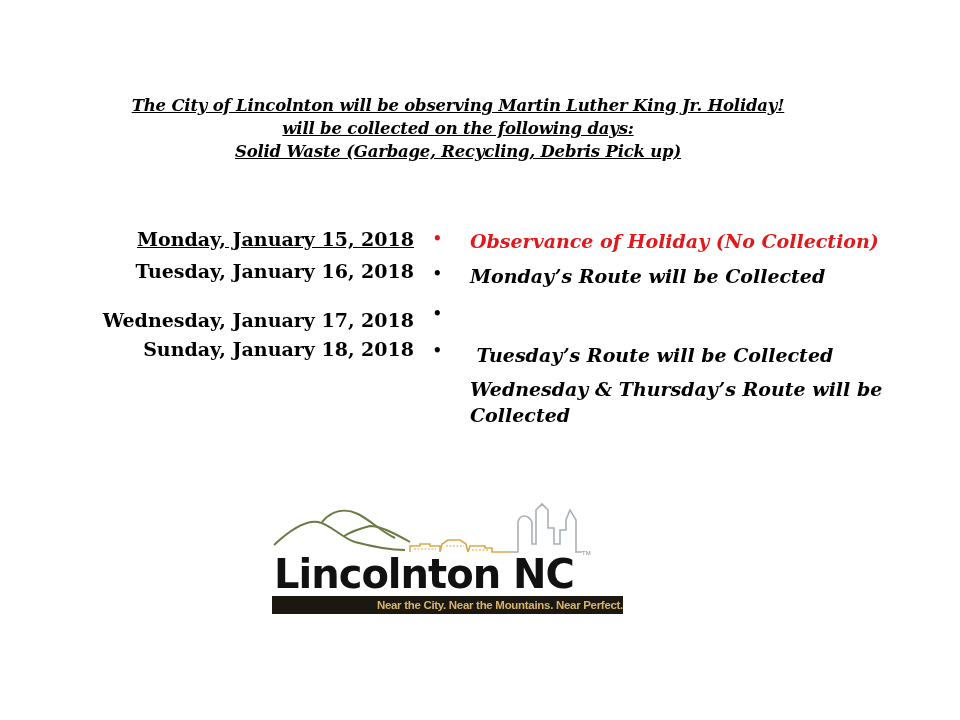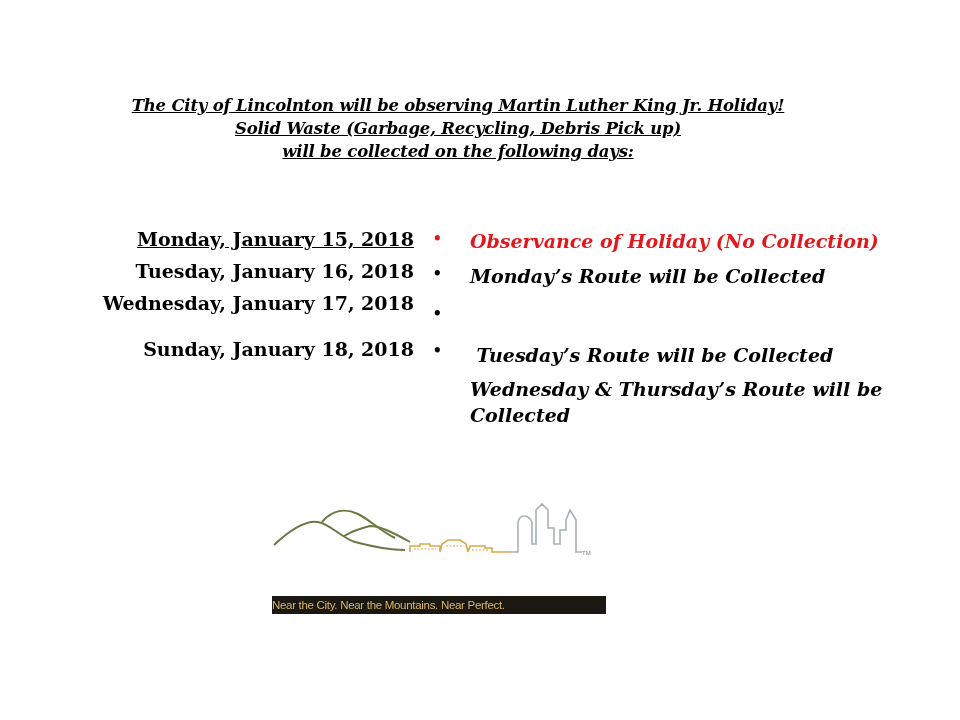--- a/index.html
+++ b/index.html
@@ -32,42 +32,43 @@
     .logo { position: absolute; left: 270px; top: 500px; width: 338px; height: 116px; }
     .logo-word {
       position: absolute; left: 4px; top: 52px;
       font-family: "DejaVu Sans", sans-serif; font-weight: bold;
       font-size: 40px; color: #111; letter-spacing: -1px; line-height: 44px;
       white-space: nowrap;
     }
     .tagline {
       position: absolute; left: 2px; top: 96px; width: 334px; height: 18px;
       background: #1b1812; color: #d8b46a;
-      font-family: "Liberation Sans", sans-serif; font-weight: normal;
-      font-size: 11.5px; line-height: 18px; text-align: left; white-space: nowrap;
+      font-family: "Liberation Sans", sans-serif; font-weight: bold;
+      font-size: 11.5px; line-height: 18px; text-align: right; white-space: nowrap;
       letter-spacing: -0.3px;
+      padding-left: 17px;
     }
     .tm {
       position: absolute; left: 312px; top: 50px;
       font-family: "Liberation Sans", sans-serif; font-size: 6px; color: #888;
     }
   </style>
 </head>
 <body>
 
 <div class="header">
   <div>The City of Lincolnton  will be observing Martin Luther King Jr.  Holiday!</div>
+  <div>will be collected  on the following  days:</div>
   <div>Solid Waste (Garbage, Recycling,  Debris Pick up)</div>
-  <div>will be collected  on the following  days:</div>
 </div>
 
 <div class="dates">
   <div class="date" style="top:0px;text-decoration:underline;">Monday, January 15, 2018</div>
   <div class="date" style="top:32px;">Tuesday, January 16, 2018</div>
-  <div class="date" style="top:64px;text-align:center;">Wednesday, January 17, 2018</div>
+  <div class="date" style="top:81px;text-align:center;">Wednesday, January 17, 2018</div>
   <div class="date" style="top:110px;">Sunday, January 18, 2018</div>
 </div>
 
 <div class="bullets">
   <div class="bitem red" style="top:0px;">
     <span class="bdot">•</span>
     <span class="btext">Observance of Holiday (No Collection)</span>
   </div>
   <div class="bitem" style="top:35px;">
     <span class="bdot">•</span>
@@ -89,14 +90,15 @@
     <path d="M4 45 C 20 30, 35 20, 48 22 C 60 24, 72 38, 85 42 C 100 46, 120 50, 135 50" fill="none" stroke="#6b7a45" stroke-width="2"></path>
     <path d="M52 22 C 62 10, 75 8, 88 14 C 100 20, 112 32, 125 38" fill="none" stroke="#6b7a45" stroke-width="2"></path>
     <path d="M74 36 C 84 30, 92 28, 100 26 C 110 26, 122 32, 140 42" fill="none" stroke="#6b7a45" stroke-width="2"></path>
 
     <path d="M140 52 L140 46 L150 46 L150 44 L160 44 L160 46 L170 46 L170 52 M170 52 L172 44 L178 40 L190 40 L196 44 L198 52 M198 52 L200 46 L215 46 L215 48 L222 48 L222 52 L240 52" fill="none" stroke="#d9a94a" stroke-width="1.6"></path>
     <path d="M144 49 h22 M176 46 h18 M202 50 h16" stroke="#d9a94a" stroke-width="1" stroke-dasharray="2 1.5"></path>
 
     <path d="M240 52 L248 52 L248 22 C 250 14, 258 14, 262 22 L262 44 L266 44 L266 10 L272 4 L278 10 L278 28 L284 28 L284 44 L290 44 L290 30 L296 30 L296 20 L300 10 L306 20 L306 52 L312 52" fill="none" stroke="#a8b0b4" stroke-width="1.6"></path>
   </svg>
   <span class="tm">TM</span>
+  <div class="logo-word">Lincolnton NC</div>
   <div class="tagline">Near the City. Near the Mountains. Near Perfect.</div>
 </div>
 
 </body></html>

